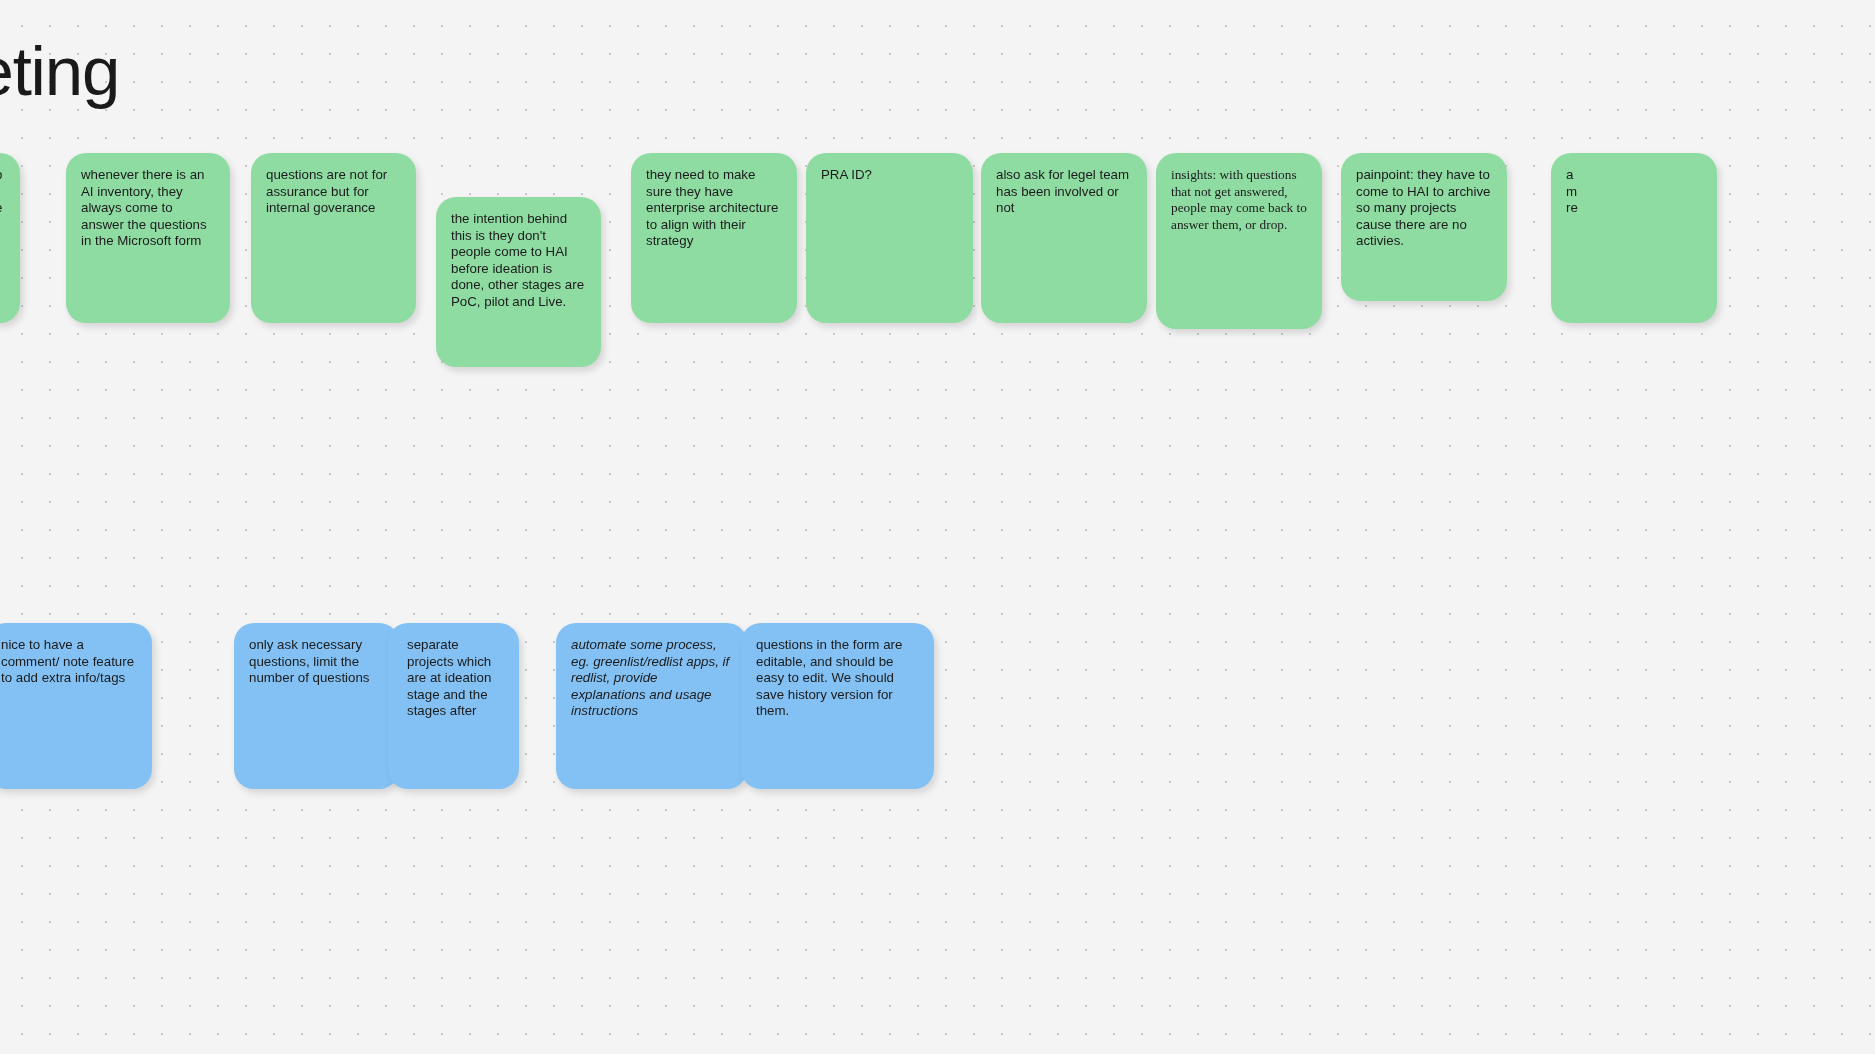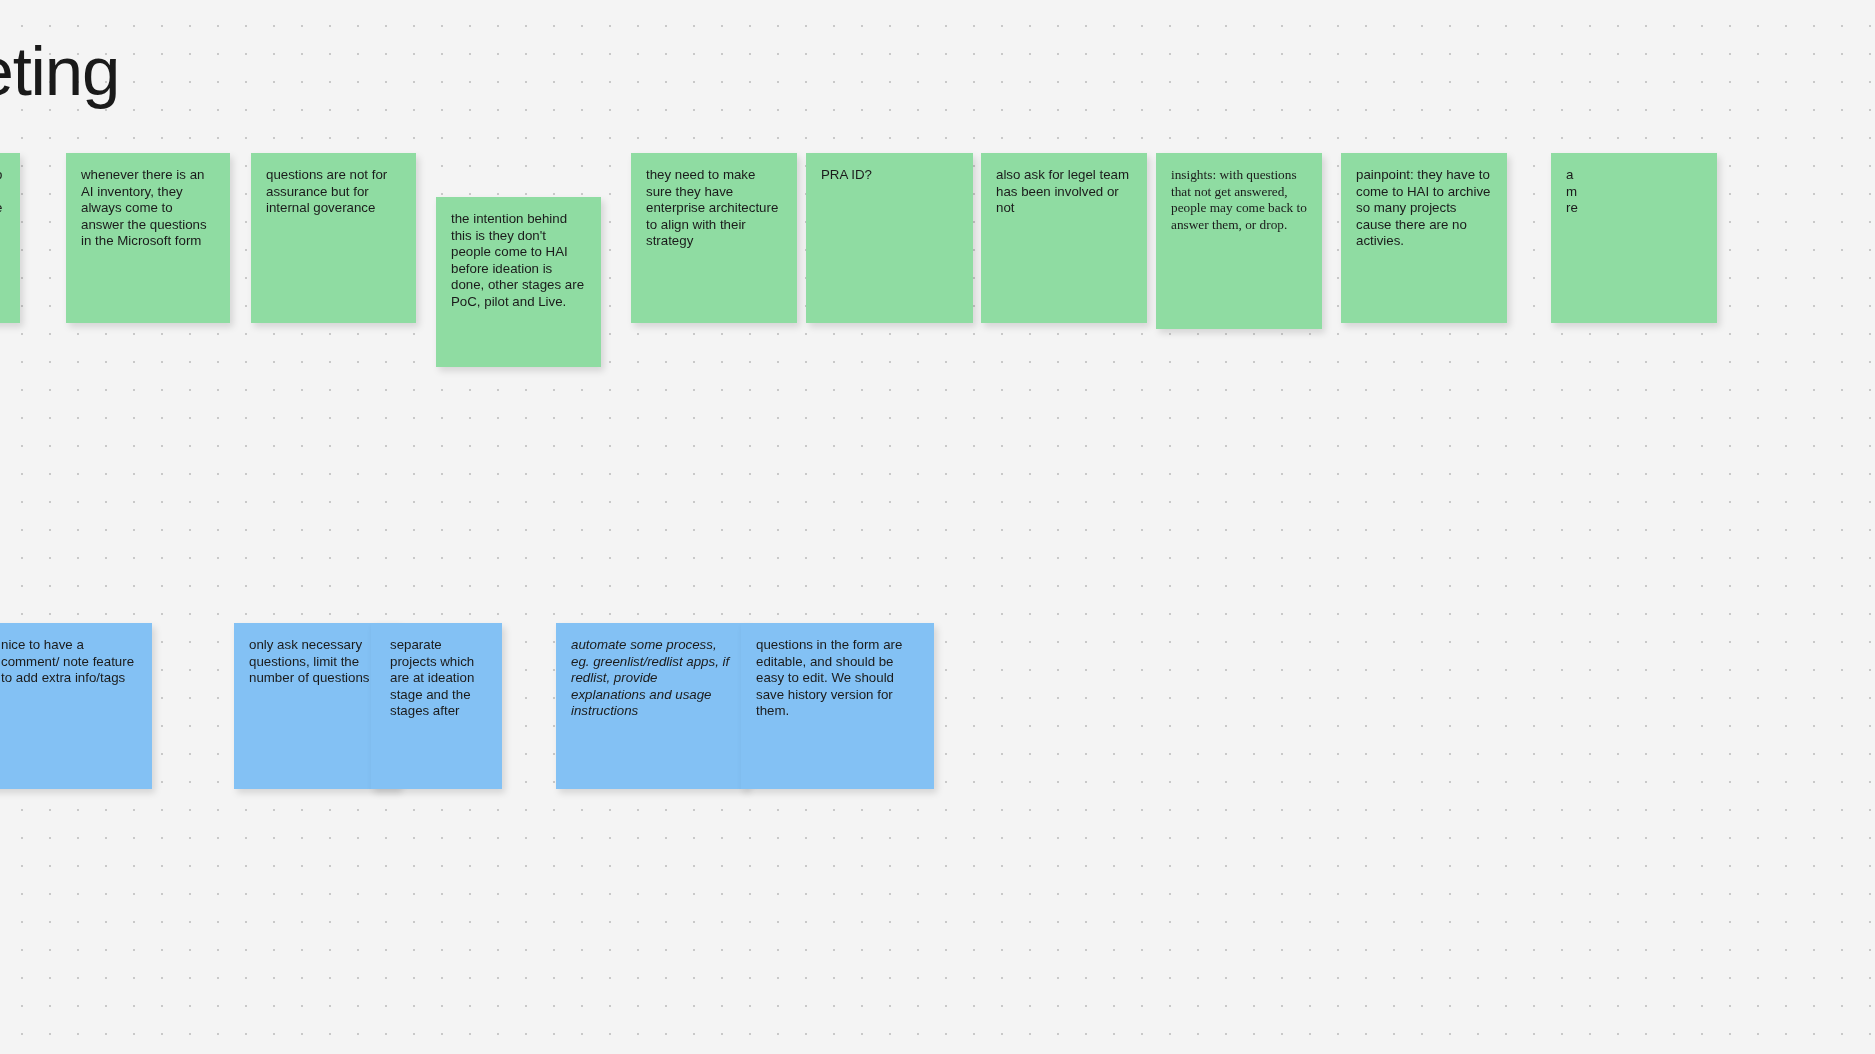--- a/index.html
+++ b/index.html
@@ -45,20 +45,21 @@
     position: absolute;
     padding: 14px 15px 12px 15px;
     font-size: 13.3px;
     line-height: 16.6px;
     color: #1b1b1b;
     box-shadow: 3px 4px 7px rgba(0,0,0,0.13);
     overflow: hidden;
     word-wrap: break-word;
     white-space: pre-wrap;
     cursor: default;
+    border-radius: 20px;
   }
   .sticky.green { background-color: #8fdca2; }
   .sticky.blue  { background-color: #83c1f4; }
 </style>
 </head>
 <body>
 
 <div id="canvas">
 
   <div id="board-title">meeting</div>
@@ -66,26 +67,26 @@
   <div id="green-notes-row">
       <div class="sticky green" style="left: -20px; top: 153px; width: 40px; height: 170px;">o
 re</div>
       <div class="sticky green" style="left: 66px; top: 153px; width: 164px; height: 170px;">whenever there is an AI inventory, they always come to answer the questions in the Microsoft form</div>
       <div class="sticky green" style="left: 251px; top: 153px; width: 165px; height: 170px;">questions are not for assurance but for internal goverance</div>
       <div class="sticky green" style="left: 436px; top: 153px; width: 165px; height: 170px; margin-top: 44px;">the intention behind this is they don't people come to HAI before ideation is done, other stages are PoC, pilot and Live.</div>
       <div class="sticky green" style="left: 631px; top: 153px; width: 166px; height: 170px;">they need to make sure they have enterprise architecture to align with their strategy</div>
       <div class="sticky green" style="left: 806px; top: 153px; width: 167px; height: 170px;">PRA ID?</div>
       <div class="sticky green" style="left: 981px; top: 153px; width: 166px; height: 170px;">also ask for legel team has been involved or not</div>
       <div class="sticky green" style="left: 1156px; top: 153px; width: 166px; height: 176px; font-family: Liberation Serif, serif;">insights: with questions that not get answered, people may come back to answer them, or drop.</div>
-      <div class="sticky green" style="left: 1341px; top: 153px; width: 166px; height: 170px;">painpoint: they have to come to HAI to archive so many projects cause there are no activies.</div>
+      <div class="sticky green" style="left: 1341px; top: 153px; width: 166px; height: 148px;">painpoint: they have to come to HAI to archive so many projects cause there are no activies.</div>
       <div class="sticky green" style="left: 1551px; top: 153px; width: 166px; height: 170px;">a
 m
 re</div>
     </div>
   <div id="blue-notes-row">
       <div class="sticky blue" style="left: -14px; top: 623px; width: 166px; height: 166px;">nice to have a comment/ note feature to add extra info/tags</div>
       <div class="sticky blue" style="left: 186px; top: 623px; width: 165px; height: 166px; margin-left: 48px;">only ask necessary questions, limit the number of questions</div>
-      <div class="sticky blue" style="left: 371px; top: 623px; width: 131px; height: 166px; padding-left: 19px;">separate projects which are at ideation stage and the stages after</div>
+      <div class="sticky blue" style="left: 388px; top: 623px; width: 131px; height: 166px; padding-left: 19px;">separate projects which are at ideation stage and the stages after</div>
       <div class="sticky blue" style="left: 556px; top: 623px; width: 191px; height: 166px; font-style: italic;">automate some process, eg. greenlist/redlist apps, if redlist, provide explanations and usage instructions</div>
       <div class="sticky blue" style="left: 741px; top: 623px; width: 193px; height: 166px;">questions in the form are editable, and should be easy to edit. We should save history version for them.</div>
     </div>
 
 </div>
 
 </body></html>

